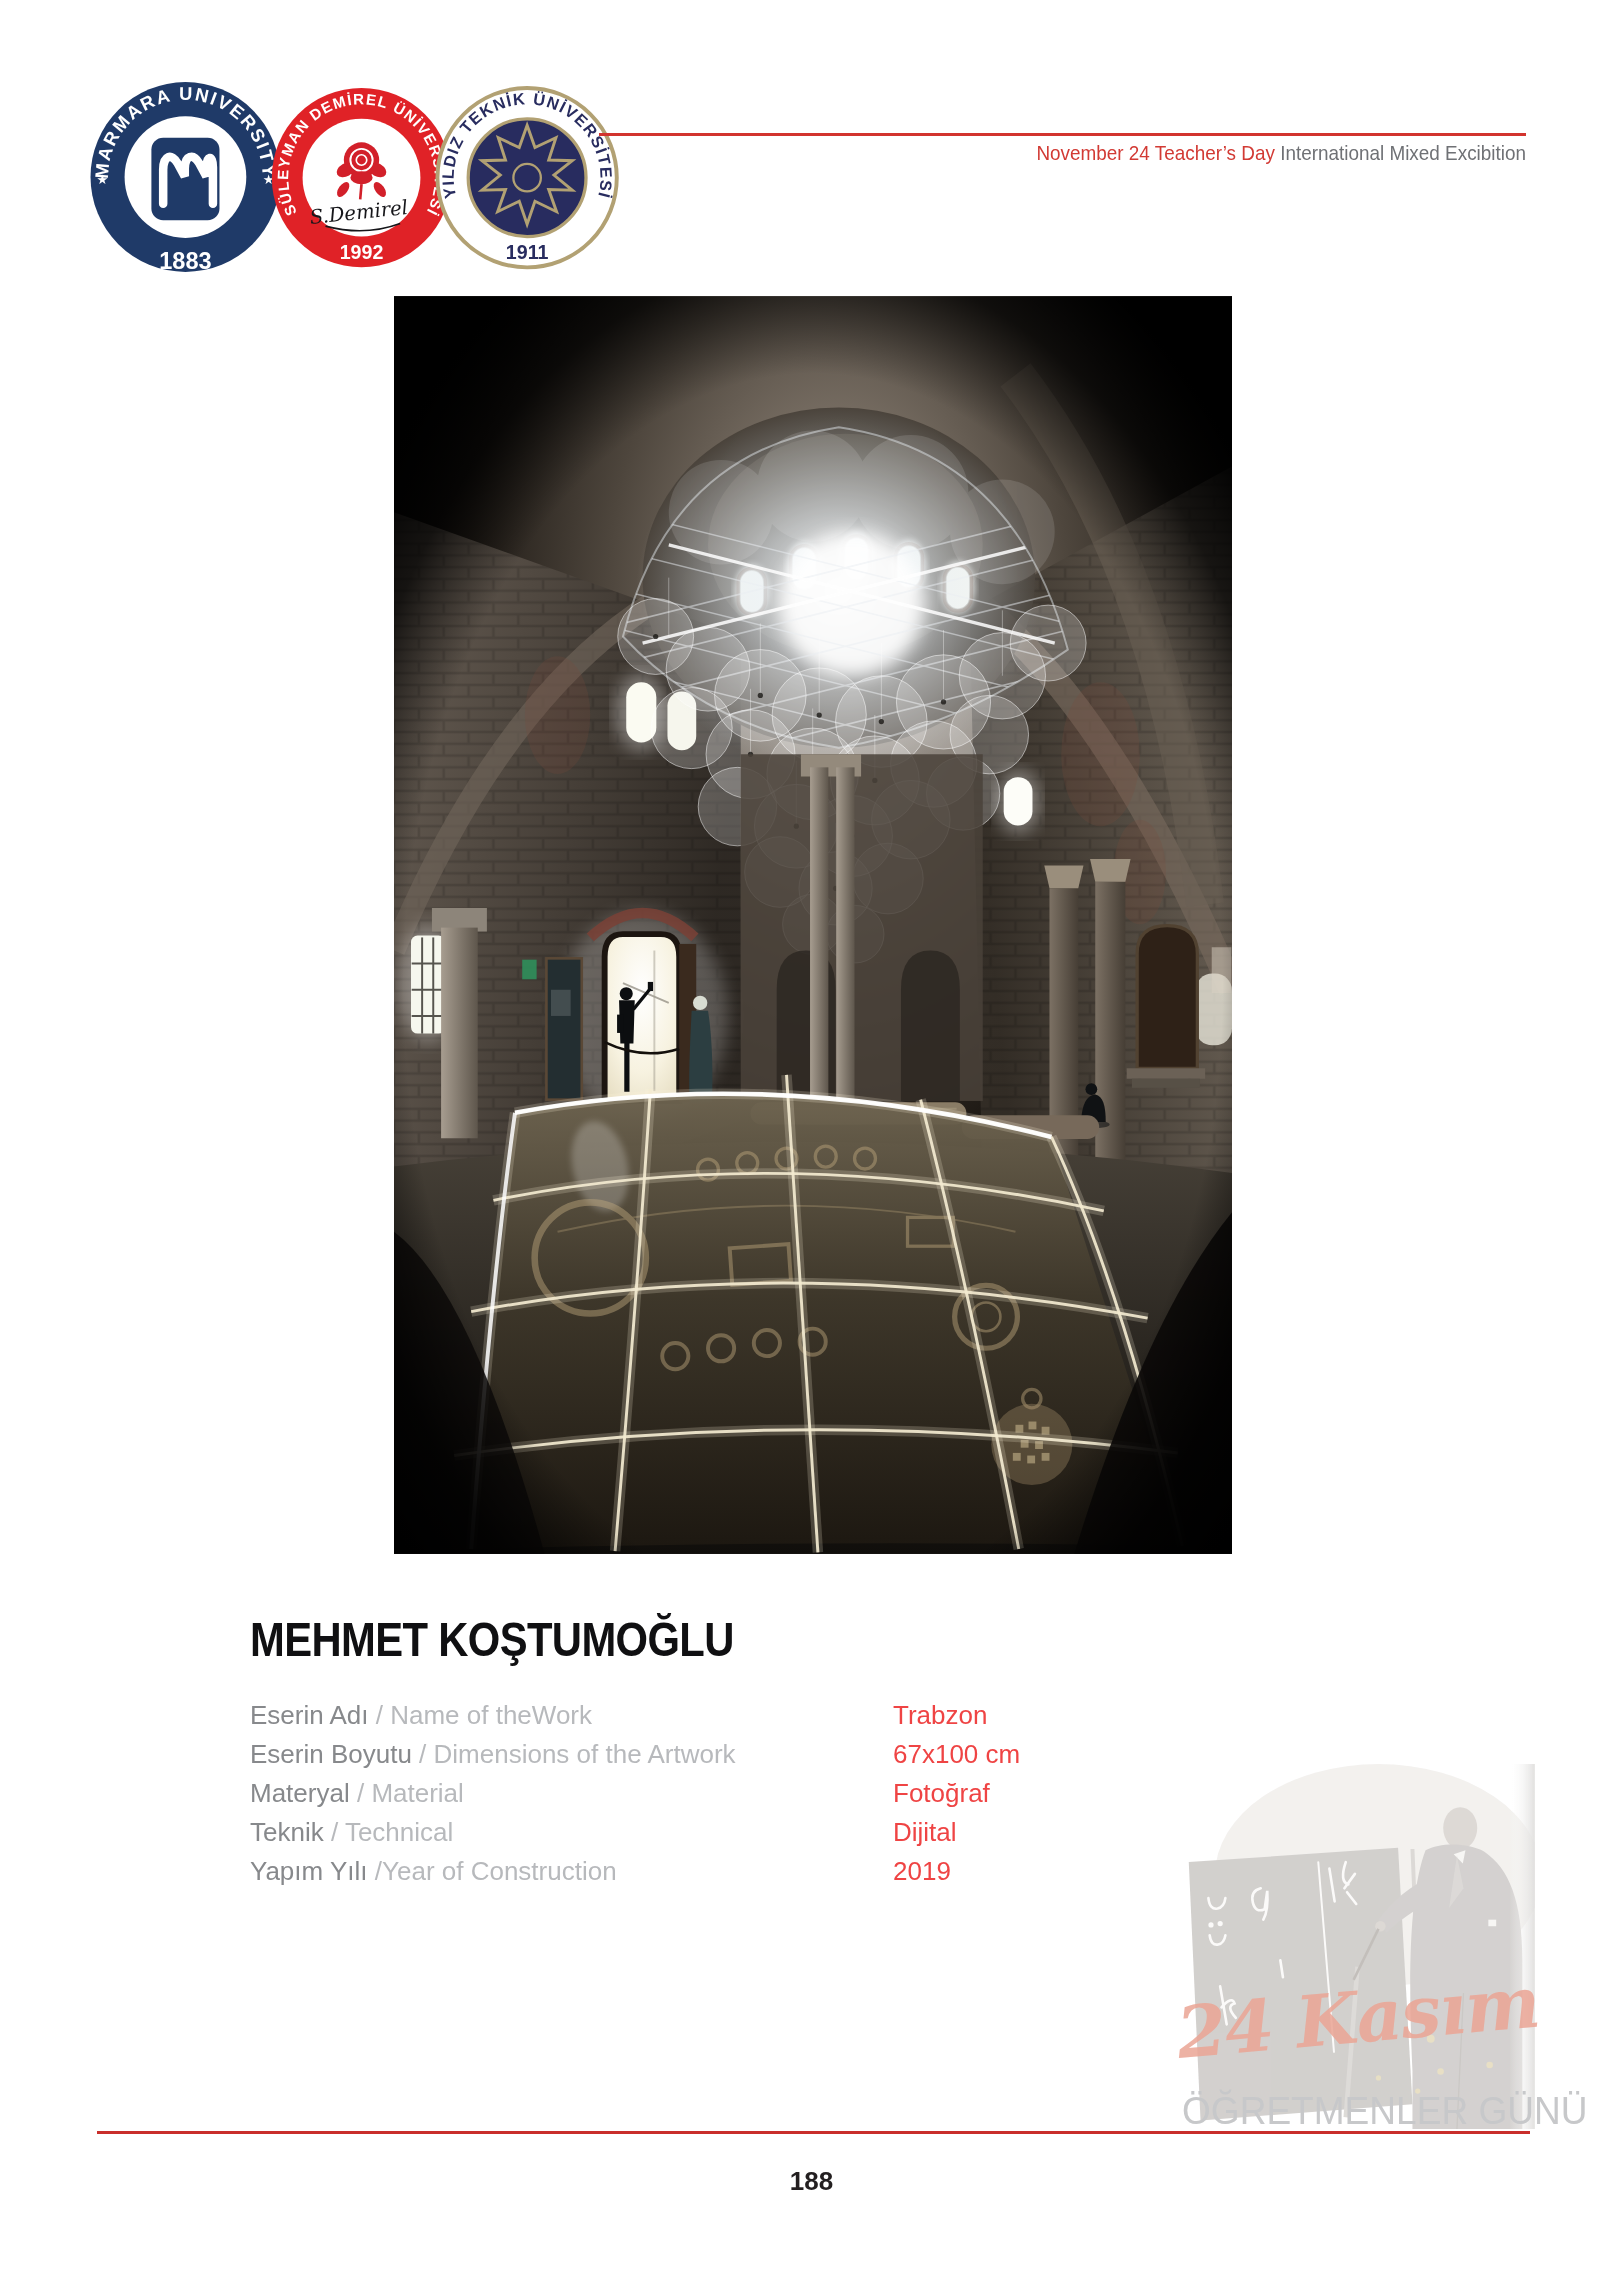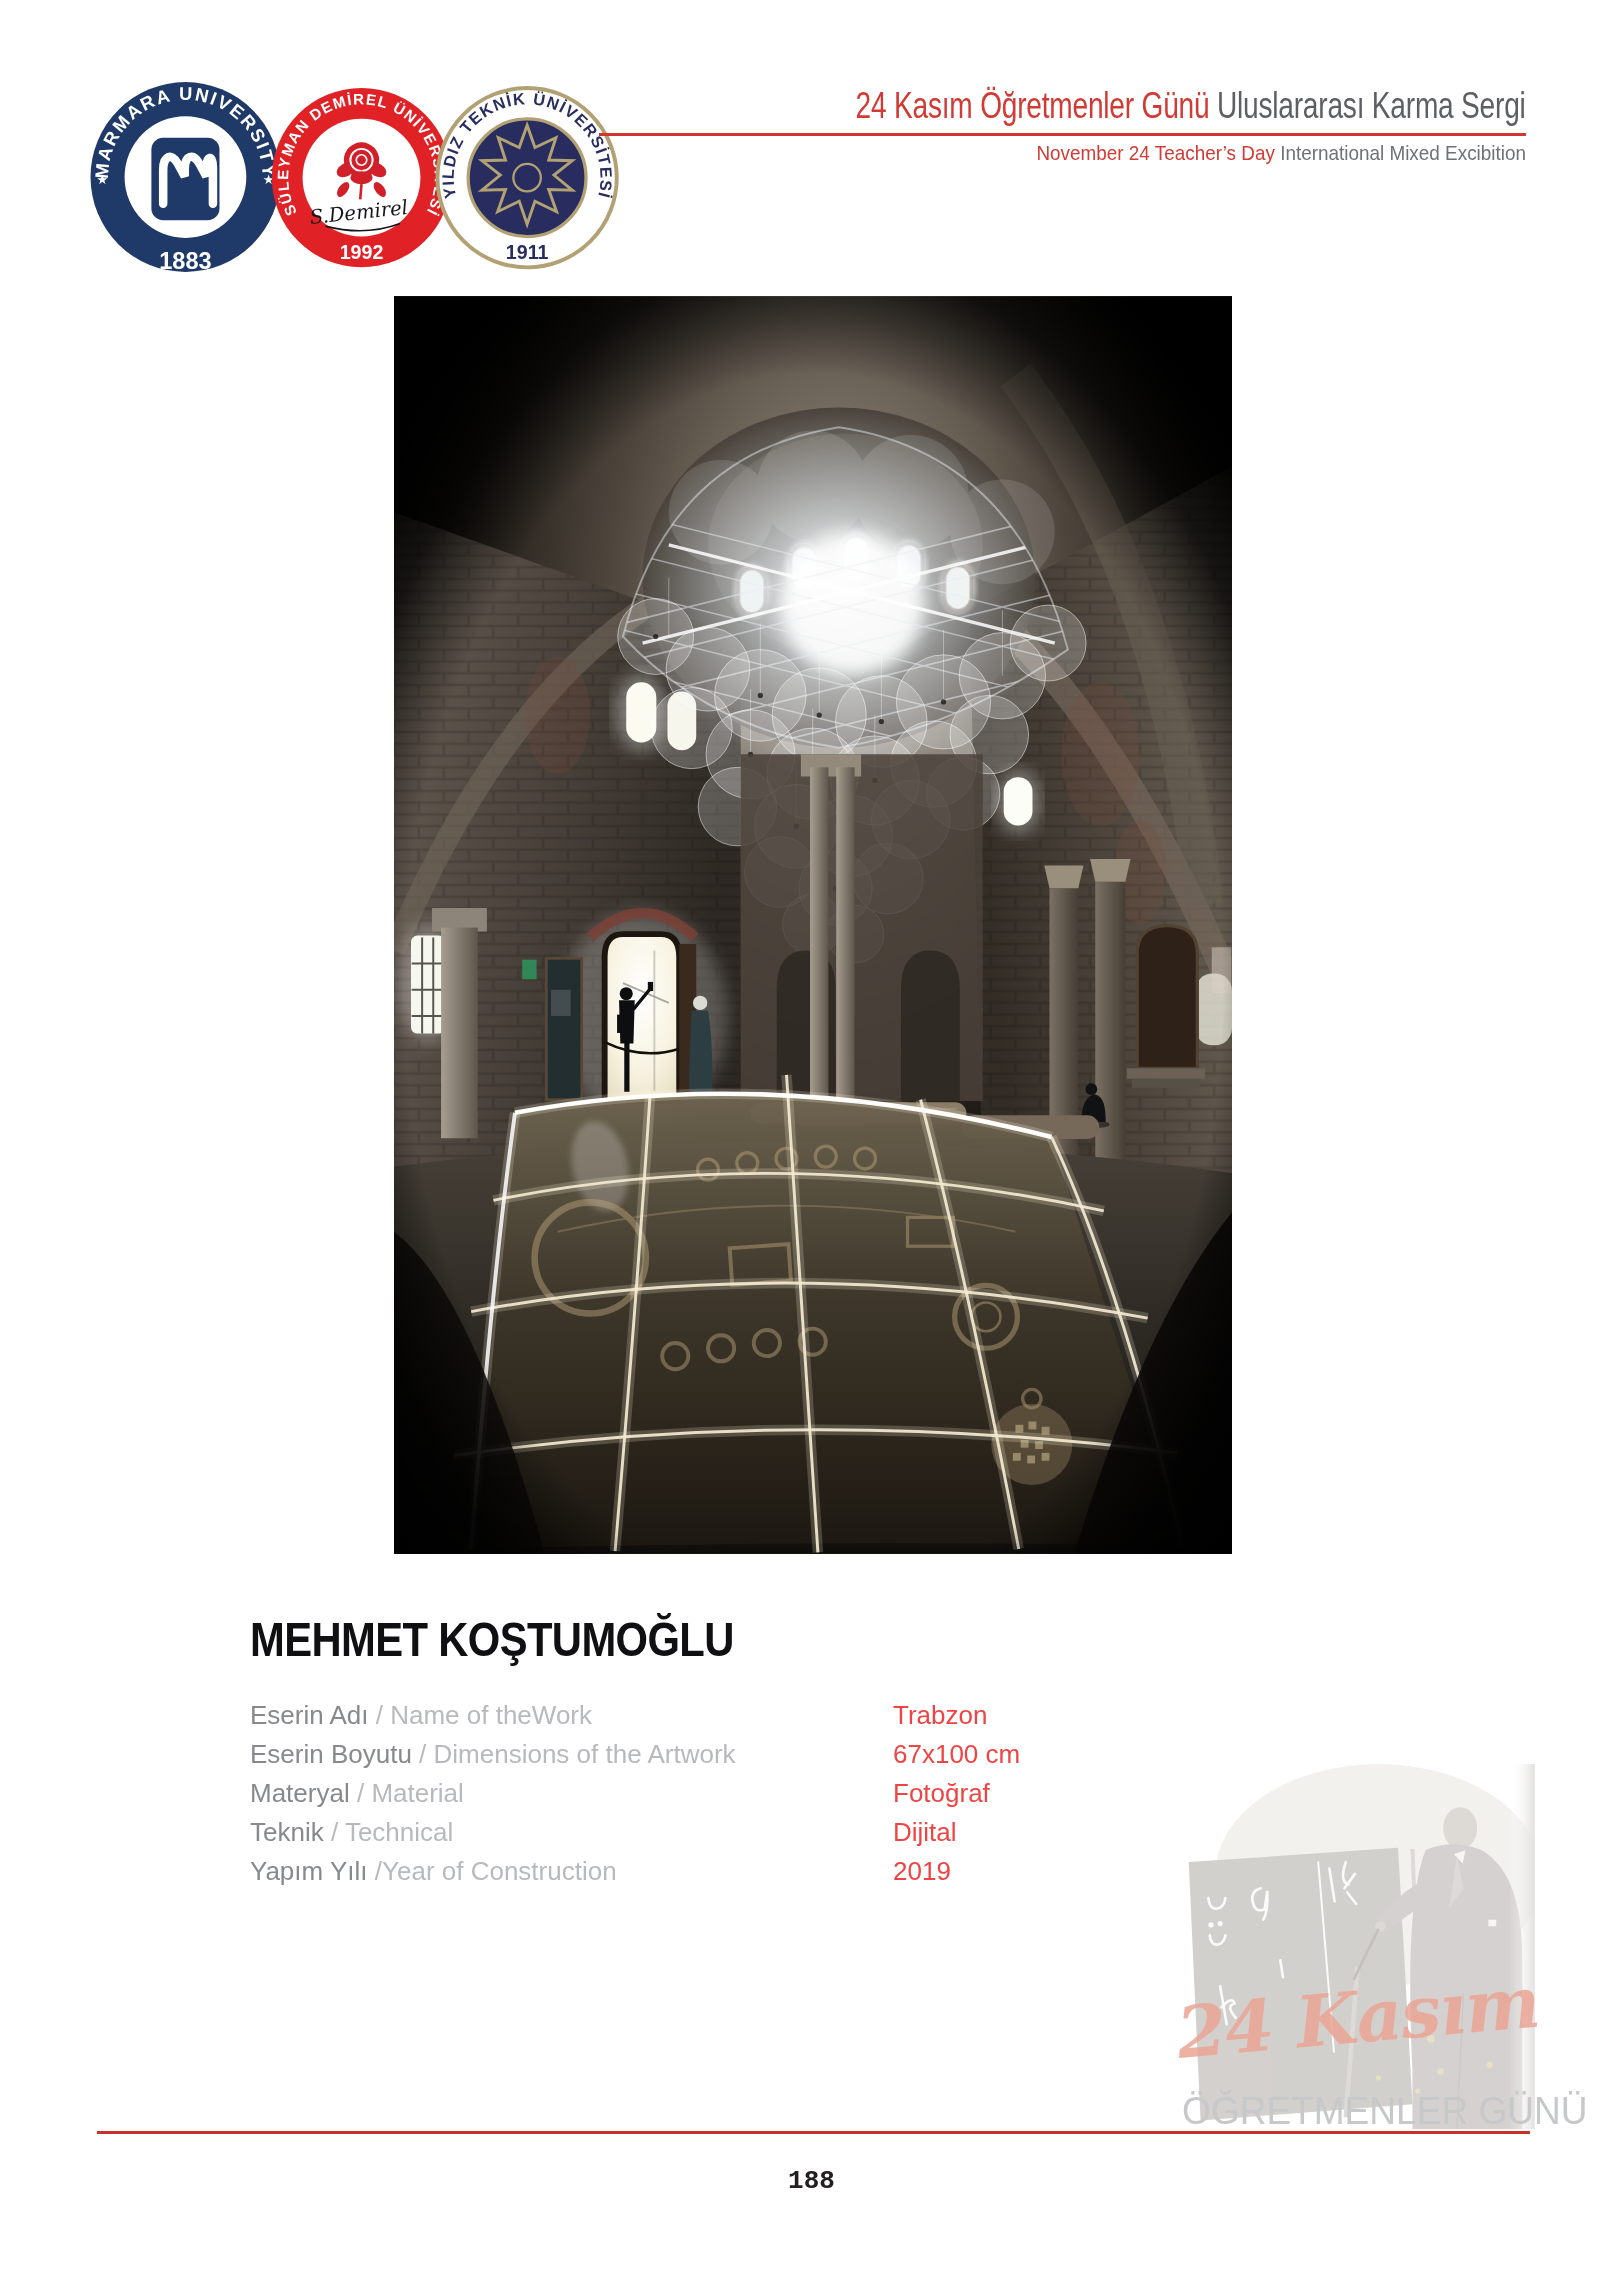--- a/index.html
+++ b/index.html
@@ -20,21 +20,21 @@
   .meta{left:250px;top:1696px;font-size:26px;line-height:39px;white-space:nowrap;}
   .meta-values{left:893px;top:1696px;font-size:26px;line-height:39px;color:#ef4444;}
   .lab-tr{color:#87898c;} .lab-sep{color:#b7b9bc;} .lab-en{color:#b7b9bc;}
   
   .wm-script{left:1177px;top:1991px;font-size:71px;font-family:"DejaVu Serif",serif;
              font-style:italic;font-weight:bold;color:#eba595;opacity:.85;
              transform:rotate(-5deg);transform-origin:0 50%;letter-spacing:-1.3px;white-space:nowrap;}
   .wm-caps{left:1182px;top:2089px;font-size:39px;font-weight:normal;color:#c7c8ca;white-space:nowrap;}
   .wm-caps .sq{display:inline-block;transform:scaleX(.95);transform-origin:0 50%;}
   .btm-rule{left:97px;top:2131px;width:1433px;height:3.3px;background:#c92f2b;}
-  .pagenum{left:0;top:2166px;width:1623px;text-align:center;font-size:26px;font-weight:bold;color:#231f20;font-family:Liberation Mono, monospace;}
+  .pagenum{left:0;top:2166px;width:1623px;text-align:center;font-size:26px;font-weight:bold;color:#231f20;}
 </style>
 </head>
 <body>
 
 <div class="page">
 
   <svg class="abs" style="left:65px;top:65px" width="576" height="226" viewBox="0 0 880 345">
     <defs>
       <path id="arcM" d="M 66,171 A 118 118 0 0 1 302,171" fill="none"></path>
       <path id="arcS" d="M 373.8,251.2 A 112 112 0 1 1 532.2,251.2" fill="none"></path>
@@ -83,23 +83,20 @@
       </text>
       <text x="706" y="296" font-size="30" font-weight="bold" fill="#282c5f" text-anchor="middle">1911</text>
       <circle cx="706" cy="172" r="90" fill="#282c5f" stroke="#b2a173" stroke-width="5"></circle>
       <g fill="none" stroke="#b2a173" stroke-width="4.5">
         <polygon points="706,92 718,126 750,111 739,145 775,146 747,168 775,191 739,190 751,224 718,208 706,243 694,208 661,224 673,190 637,191 665,168 637,146 673,145 662,111 694,126"></polygon>
         <circle cx="706" cy="172" r="21" stroke-width="3.5"></circle>
       </g>
     </g>
   </svg>
 
-  <div class="abs hdr-line1">
-    <span class="sq"><span class="red">24 Kasım Öğretmenler Günü</span><span class="gray"> Uluslararası Karma Sergi</span></span>
-  </div>
   <div class="abs hdr-rule"></div>
   <div class="abs hdr-line2">
     <span class="sq"><span class="red">November 24 Teacher’s Day</span><span class="gray2"> International Mixed Excibition</span></span>
   </div>
 
   <svg class="abs" style="left:394px;top:296px" width="838" height="1258" viewBox="0 0 1281 1922">
     <defs>
       <radialGradient id="gDome" cx="0.53" cy="0.24" r="0.55">
         <stop offset="0" stop-color="#a8a49e"></stop>
           <stop offset="0.22" stop-color="#7d7368"></stop>

